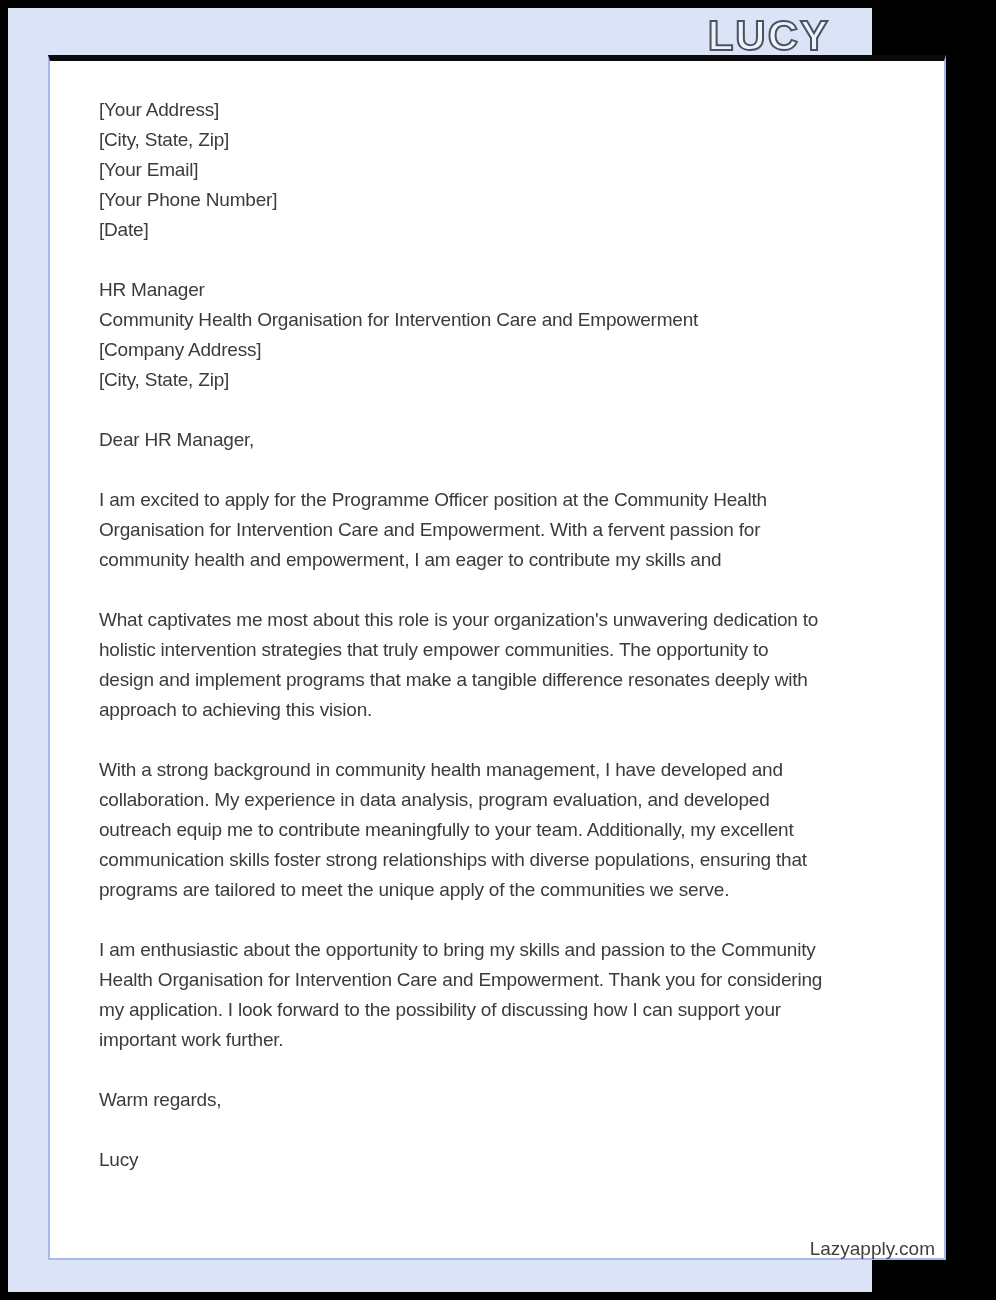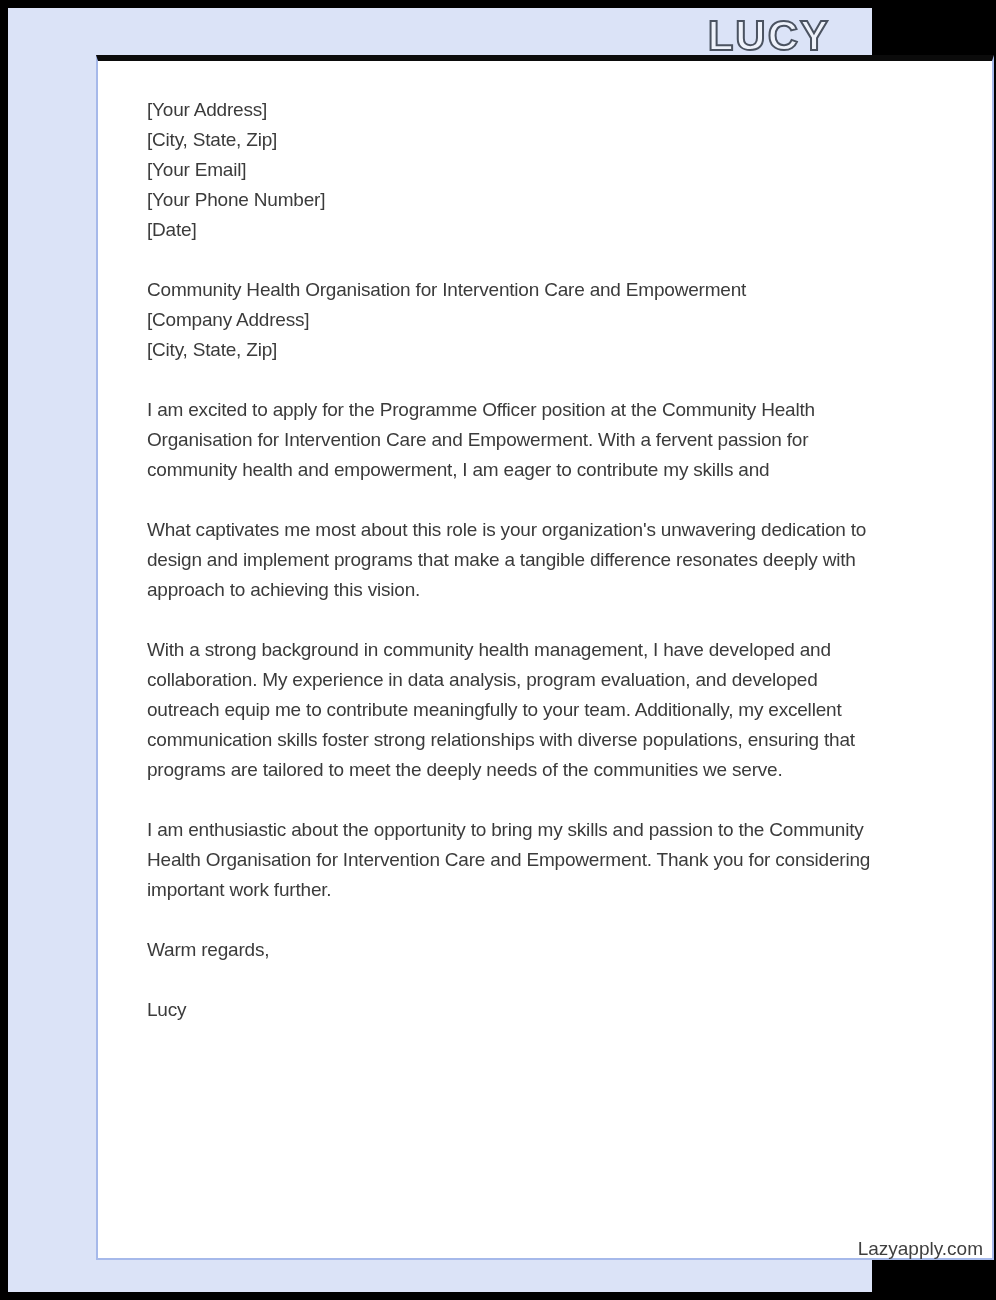--- a/index.html
+++ b/index.html
@@ -26,21 +26,20 @@
   .page {
     position: absolute; left: 40px; top: 47px;
     width: 898px; height: 1205px;
     box-sizing: border-box;
     background: #ffffff;
     border-top: 6px solid #0b0b0b;
     border-left: 2px solid #a6b9ea;
     border-right: 2px solid #a6b9ea;
     border-bottom: 2px solid #a6b9ea;
     overflow: visible;
-    margin-left: 48px;
   }
   .letter {
     margin: 34px 0 0 49px;
     font-size: 19px;
     line-height: 30px;
     letter-spacing: -0.2px;
     color: #3b3b3b;
   }
   .block { margin-bottom: 30px; }
   .line { white-space: nowrap; height: 30px; }
@@ -63,49 +62,55 @@
 
       <div class="block">
         <div class="line">[Your Address]</div>
         <div class="line">[City, State, Zip]</div>
         <div class="line">[Your Email]</div>
         <div class="line">[Your Phone Number]</div>
         <div class="line">[Date]</div>
       </div>
 
       <div class="block">
+        <div class="line">HR Manager</div>
         <div class="line">Community Health Organisation for Intervention Care and Empowerment</div>
         <div class="line">[Company Address]</div>
         <div class="line">[City, State, Zip]</div>
       </div>
 
+      <div class="block">
+        <div class="line">Dear HR Manager,</div>
+      </div>
 
       <div class="block">
         <div class="line">I am excited to apply for the Programme Officer position at the Community Health</div>
         <div class="line">Organisation for Intervention Care and Empowerment. With a fervent passion for</div>
         <div class="line">community health and empowerment, I am eager to contribute my skills and</div>
       </div>
 
       <div class="block">
         <div class="line">What captivates me most about this role is your organization's unwavering dedication to</div>
+        <div class="line">holistic intervention strategies that truly empower communities. The opportunity to</div>
         <div class="line">design and implement programs that make a tangible difference resonates deeply with</div>
         <div class="line">approach to achieving this vision.</div>
       </div>
 
       <div class="block">
         <div class="line">With a strong background in community health management, I have developed and</div>
         <div class="line">collaboration. My experience in data analysis, program evaluation, and developed</div>
         <div class="line">outreach equip me to contribute meaningfully to your team. Additionally, my excellent</div>
         <div class="line">communication skills foster strong relationships with diverse populations, ensuring that</div>
-        <div class="line">programs are tailored to meet the deeply needs of the communities we serve.</div>
+        <div class="line">programs are tailored to meet the unique apply of the communities we serve.</div>
       </div>
 
       <div class="block">
         <div class="line">I am enthusiastic about the opportunity to bring my skills and passion to the Community</div>
         <div class="line">Health Organisation for Intervention Care and Empowerment. Thank you for considering</div>
+        <div class="line">my application. I look forward to the possibility of discussing how I can support your</div>
         <div class="line">important work further.</div>
       </div>
 
       <div class="block">
         <div class="line">Warm regards,</div>
       </div>
 
       <div class="block">
         <div class="line">Lucy</div>
       </div>

